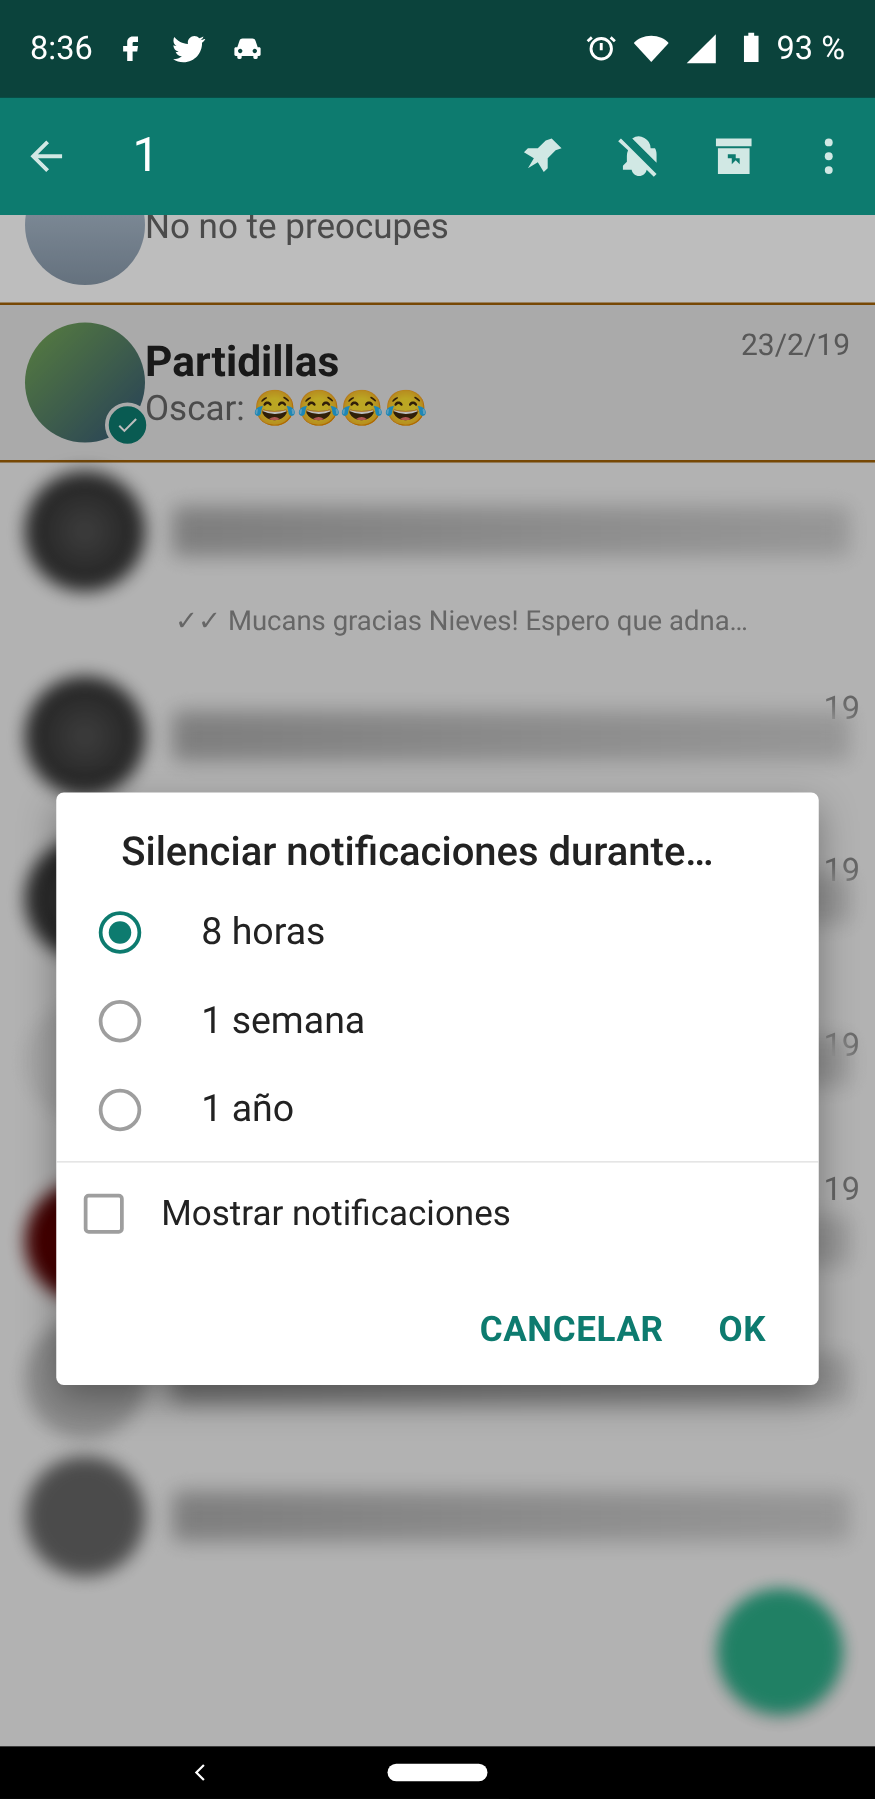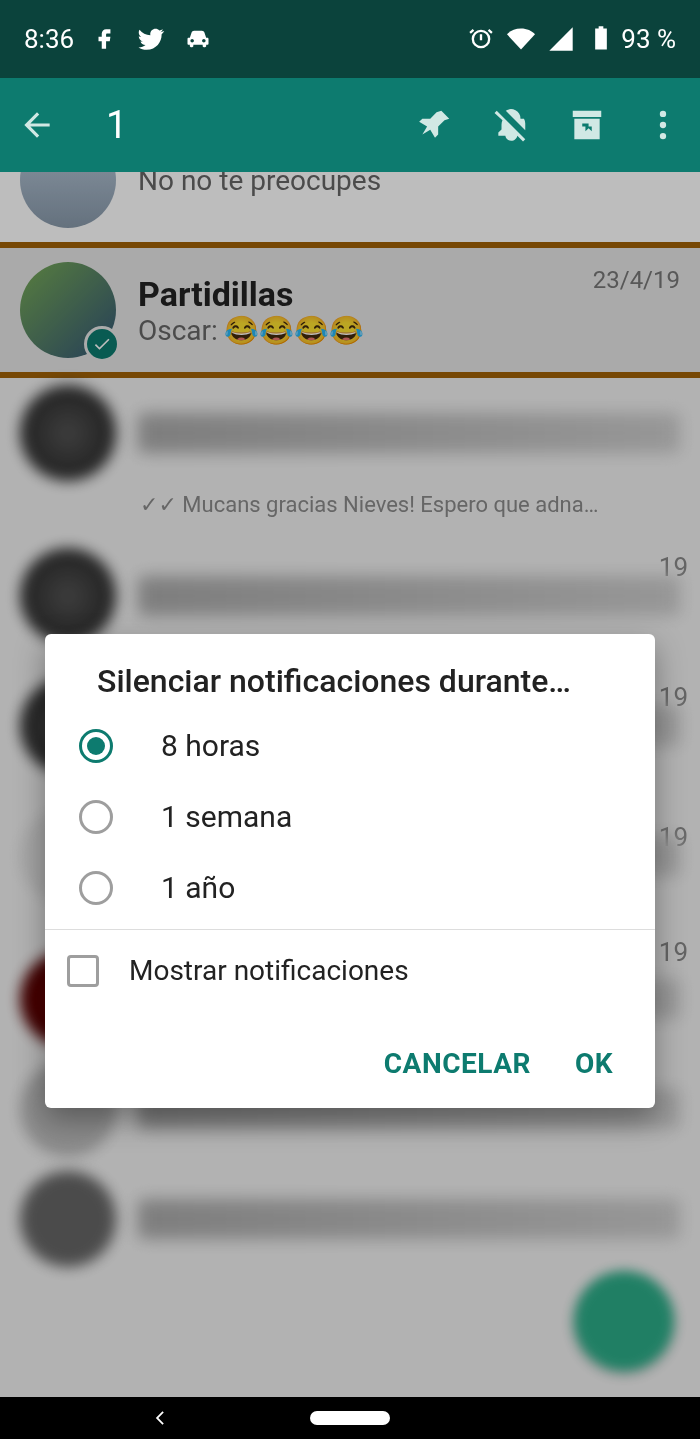--- a/index.html
+++ b/index.html
@@ -13,21 +13,21 @@
     .batt { display:flex; align-items:center; gap:6px; }
 
     
     .app-bar { height:94px; background:#0d7b6f; display:flex; align-items:center; padding:0 18px; gap:30px; }
     .app-bar svg { width:38px; height:38px; fill:#d1e8e4; }
     .app-bar .sel-count { color:#fff; font-size:38px; flex:1; padding-left:20px; }
     .app-bar .actions { display:flex; align-items:center; gap:38px; }
 
     
     .content { position:relative; height:calc(1439px - 78px - 94px - 42px); background:#f1f1f1; overflow:hidden; }
-    .chat { display:flex; align-items:center; padding:14px 20px; gap:22px; background:#fff; border-bottom:6px solid #a16207; }
+    .chat { display:flex; align-items:center; padding:14px 20px; background:#fff; border-bottom:2px solid #a16207; }
     .chat.selected { background:#e6e6e6; }
     .chat .avatar-wrap { position:relative; width:96px; height:96px; flex:0 0 96px; }
     .chat .avatar { width:96px; height:96px; border-radius:50%; background:#ccc center/cover; }
     .chat .check { position:absolute; right:-4px; bottom:-4px; width:36px; height:36px; border-radius:50%; background:#0d7b6f; border:3px solid #e6e6e6; display:flex; align-items:center; justify-content:center; }
     .chat .check svg{ width:20px; height:20px; fill:#fff; }
     .chat .body { flex:1; overflow:hidden; }
     .chat .name { font-size:34px; font-weight:700; color:#222; }
     .chat .preview { font-size:28px; color:#666; white-space:nowrap; overflow:hidden; text-overflow:ellipsis; }
     .chat .meta { color:#777; font-size:24px; align-self:flex-start; margin-top:4px; }
     .blur-row { height:110px; display:flex; align-items:center; padding:0 20px; gap:22px; }
@@ -132,21 +132,21 @@
       <div class="check">
           <svg viewBox="0 0 24 24">
             <path d="M9 16.2 4.8 12l-1.4 1.4L9 19 21 7l-1.4-1.4z"></path>
           </svg>
         </div>
     </div>
     <div class="body">
       <div class="name">Partidillas</div>
       <div class="preview">Oscar: 😂😂😂😂</div>
     </div>
-    <div class="meta">23/4/19</div>
+    <div class="meta">23/2/19</div>
   </div>
 
   <div class="blur-row">
       <div class="bavatar"></div>
       <div class="btext"></div>
     </div>
   <div class="tail" style="padding-left:140px;color:#8a8a8a">✓✓ <span>Mucans gracias Nieves! Espero que adna…</span></div>
 
   <span class="edge-date" style="top:380px">19</span>
   <div class="blur-row" style="margin-top:20px">

